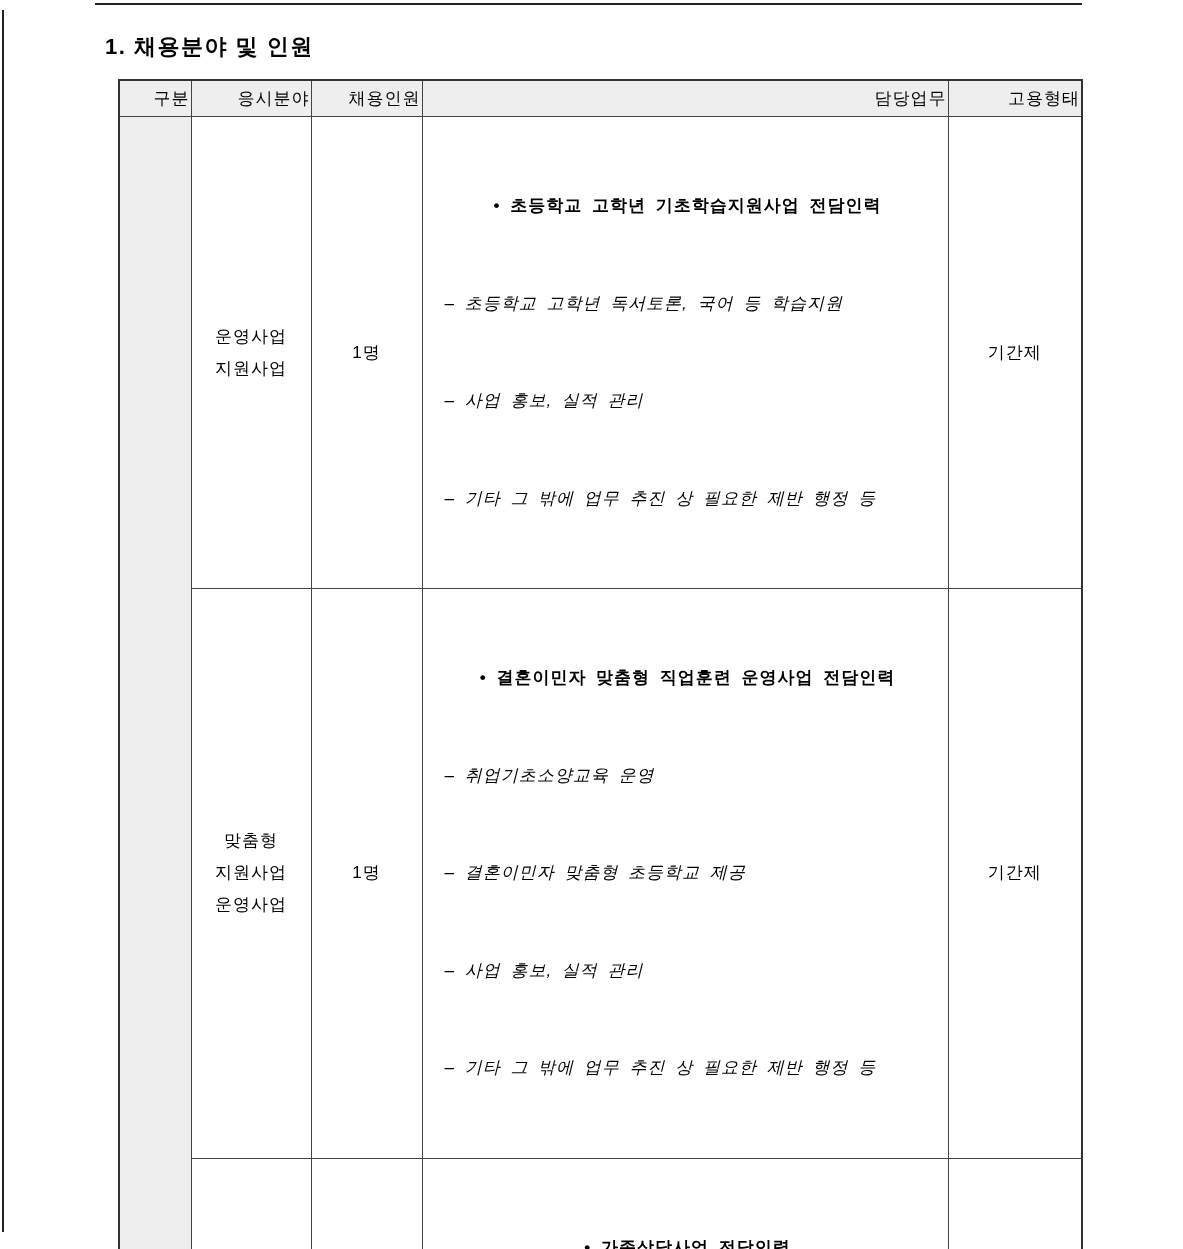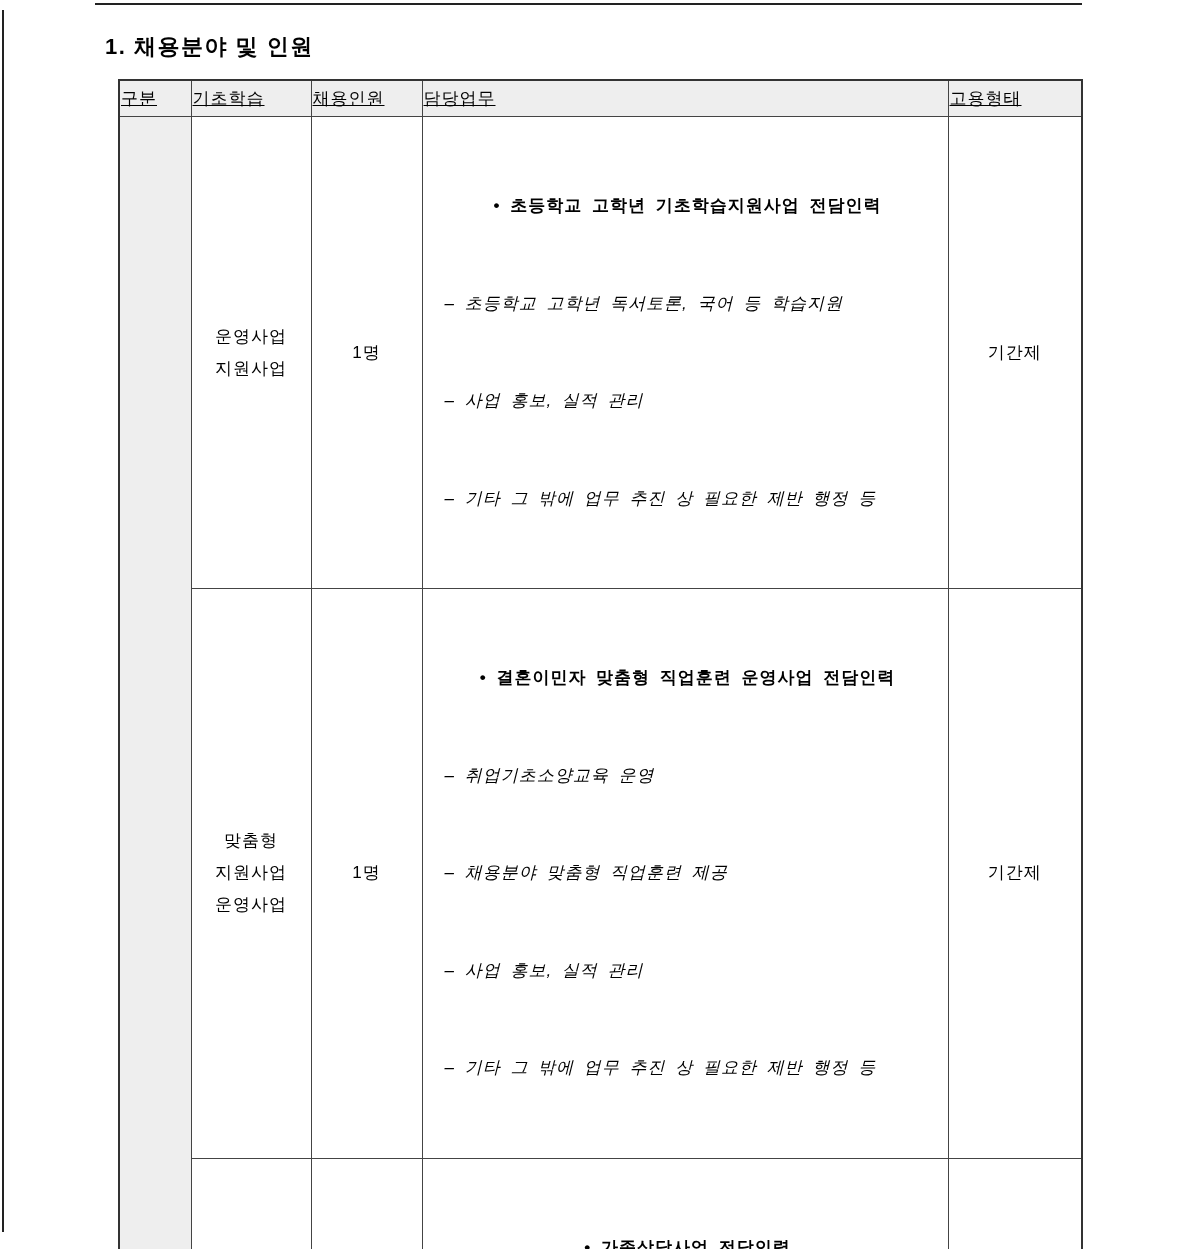--- a/index.html
+++ b/index.html
@@ -23,21 +23,21 @@
     margin-left:118px;width:963px;
     border-collapse:collapse;table-layout:fixed;
     border:2px solid #333;
   }
   table.recruit th, table.recruit td{
     border:1px solid #444;
     font-size:17px;letter-spacing:1px;
     vertical-align:middle;
   }
   table.recruit thead th{
-    background:#eeeeee;height:33px;font-weight:normal;text-align:left;text-decoration:underline;
+    background:#eeeeee;height:33px;font-weight:normal;text-align:right;
   }
   td.c{text-align:center;line-height:32px;}
   td.gray{background:#eeeeee;}
   td.duty{padding:8px 8px 8px 13px;line-height:32.5px;white-space:pre-wrap;word-spacing:4px;}
   .duty-title{font-weight:bold;text-align:center;}
   .duty-line{padding-left:9px;font-style:italic;}
   tr.r1{height:138px;} tr.r2{height:165px;} tr.r3{height:163px;}
 </style>
 </head>
 <body>
@@ -51,21 +51,21 @@
   <colgroup>
     <col style="width:72px">
       <col style="width:120px">
       <col style="width:111px">
       <col style="width:526px">
       <col style="width:134px">
   </colgroup>
   <thead>
     <tr>
       <th>구분</th>
-      <th>기초학습</th>
+      <th>응시분야</th>
       <th>채용인원</th>
       <th>담당업무</th>
       <th>고용형태</th>
     </tr>
   </thead>
   <tbody>
     <tr class="r1">
       <td class="c gray" rowspan="5">
         
         
@@ -86,21 +86,21 @@
     <tr class="r2">
       <td class="c">
         <div>맞춤형</div>
         <div>지원사업</div>
         <div>운영사업</div>
       </td>
       <td class="c">1명</td>
       <td class="duty">
         <div class="duty-title">• 결혼이민자 맞춤형 직업훈련 운영사업 전담인력</div>
         <div class="duty-line">– 취업기초소양교육 운영</div>
-        <div class="duty-line">– 채용분야 맞춤형 직업훈련 제공</div>
+        <div class="duty-line">– 결혼이민자 맞춤형 초등학교 제공</div>
         <div class="duty-line">– 사업 홍보, 실적 관리</div>
         <div class="duty-line">– 기타 그 밖에 업무 추진 상 필요한 제반 행정 등</div>
       </td>
       <td class="c">기간제</td>
     </tr>
     <tr class="r3">
       <td class="c">
         
         
       </td>

